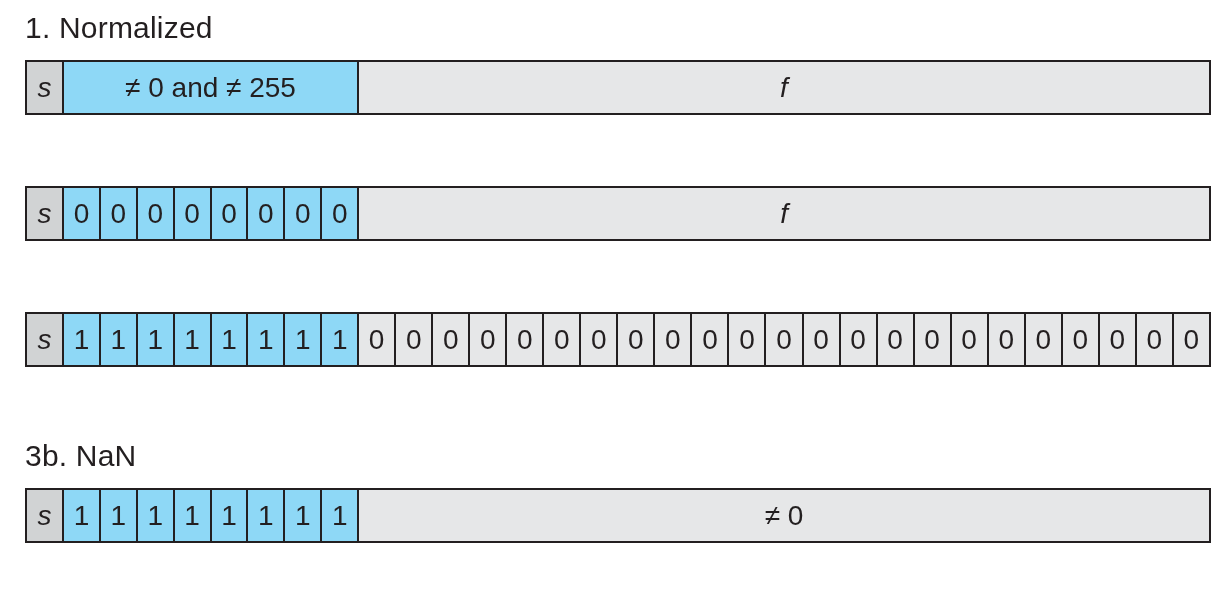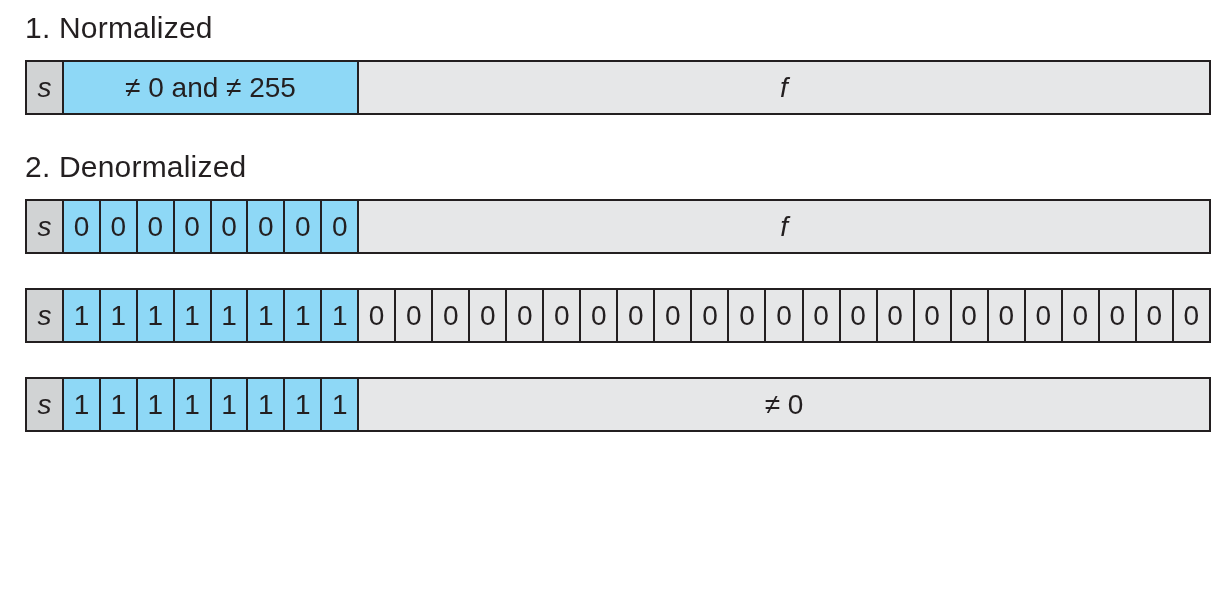--- a/index.html
+++ b/index.html
@@ -12,21 +12,21 @@
   }
   html,body{margin:0;padding:0;}
   body{
     width:1229px;height:603px;
     background:var(--bg);
     font-family:"Liberation Sans",sans-serif;
     color:var(--ink);
     overflow:hidden;
   }
   .figure{padding:10px 18px 0 25px;}
-  .row{margin-bottom:34px;}
+  .row{margin-bottom:71px;}
   .row:last-child{margin-bottom:0;}
   .row-label{
     font-size:30px;
     font-weight:400;
     line-height:36px;
     margin:0 0 14px 0;
     letter-spacing:.2px;
   }
   .bar{display:flex;height:55px;}
   .box{
@@ -51,21 +51,20 @@
 <main class="figure">
   <section class="row">
     <h2 class="row-label">1. Normalized</h2>
     <div class="bar">
         <div class="box sign italic">s</div>
         <div class="box exp-merged">≠ 0 and ≠ 255</div>
         <div class="box frac-merged italic">f</div>
       </div>
   </section>
   <section class="row">
-    <h2 class="row-label">2. Denormalized</h2>
     <div class="bar">
         <div class="box sign italic">s</div>
         <div class="box exp-cell">0</div>
         <div class="box exp-cell">0</div>
         <div class="box exp-cell">0</div>
         <div class="box exp-cell">0</div>
         <div class="box exp-cell">0</div>
         <div class="box exp-cell">0</div>
         <div class="box exp-cell">0</div>
         <div class="box exp-cell">0</div>
@@ -102,20 +101,21 @@
         <div class="box frac-cell">0</div>
         <div class="box frac-cell">0</div>
         <div class="box frac-cell">0</div>
         <div class="box frac-cell">0</div>
         <div class="box frac-cell">0</div>
         <div class="box frac-cell">0</div>
         <div class="box frac-cell">0</div>
       </div>
   </section>
   <section class="row">
+    <h2 class="row-label">3b. NaN</h2>
     <div class="bar">
         <div class="box sign italic">s</div>
         <div class="box exp-cell">1</div>
         <div class="box exp-cell">1</div>
         <div class="box exp-cell">1</div>
         <div class="box exp-cell">1</div>
         <div class="box exp-cell">1</div>
         <div class="box exp-cell">1</div>
         <div class="box exp-cell">1</div>
         <div class="box exp-cell">1</div>

